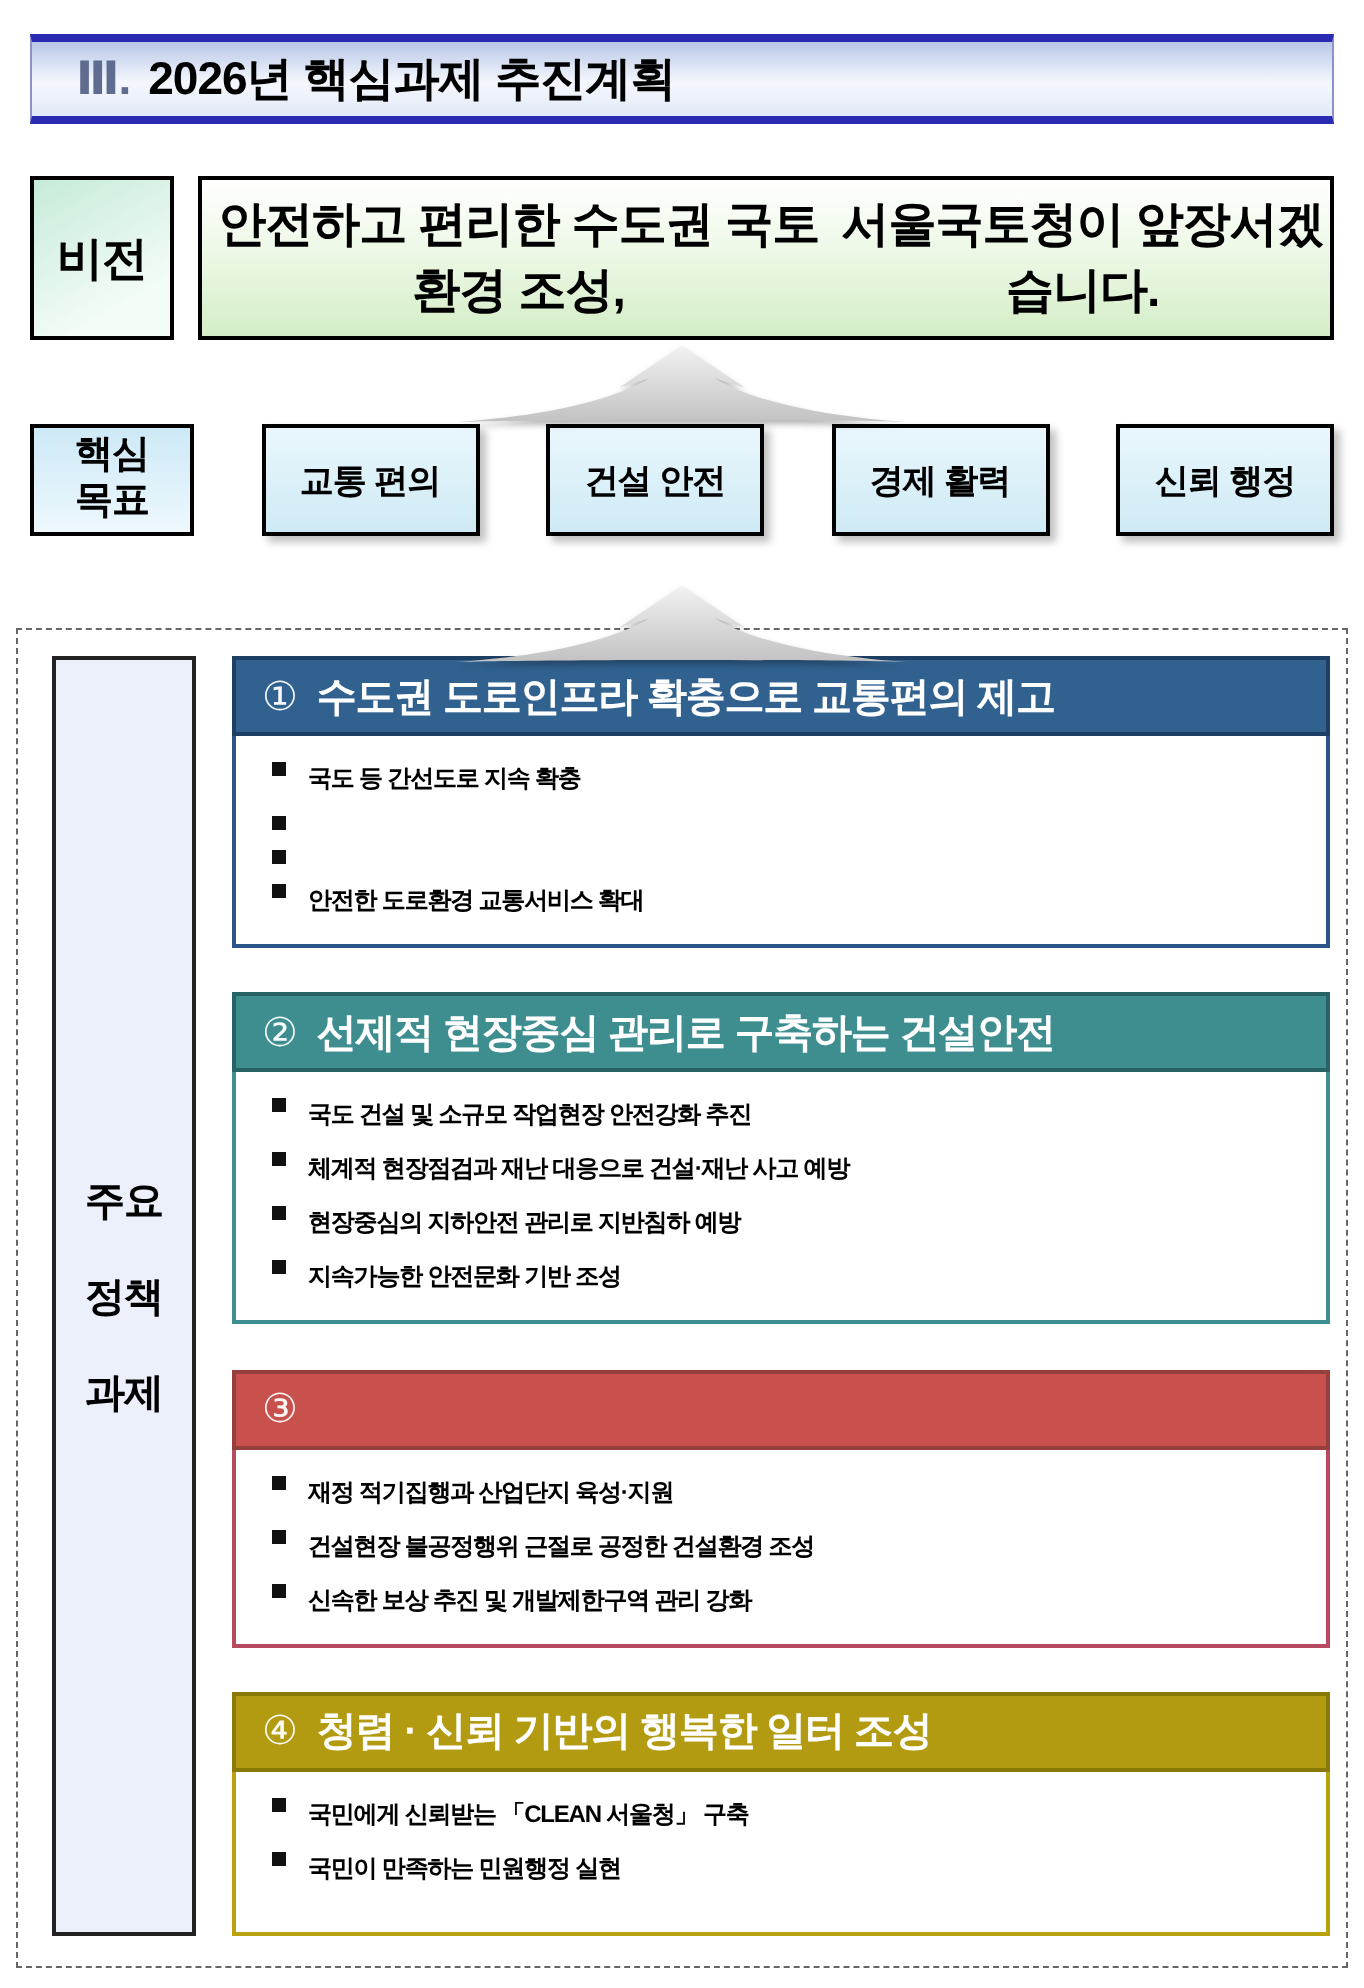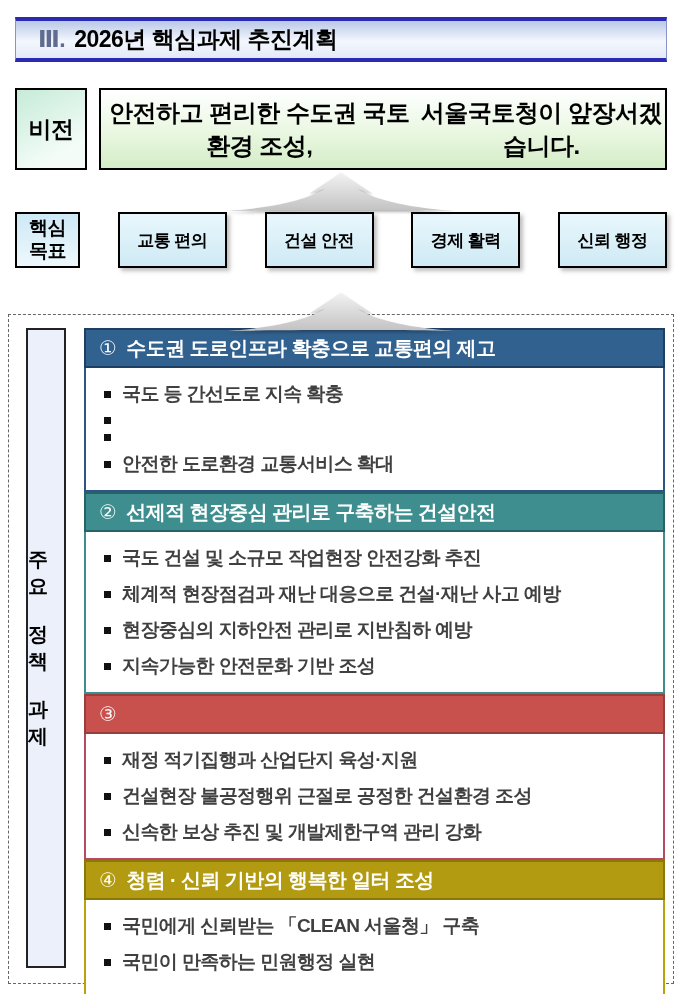--- a/index.html
+++ b/index.html
@@ -33,53 +33,53 @@
   }
 
   
   .up-arrow{ display:block; margin:0 auto; position:relative; z-index:2;
              filter:drop-shadow(0 2px 1.5px rgba(0,0,0,0.30)); }
   .up-arrow.second{ margin-top:22px; margin-bottom:-18px; }
 
   
   .goals-row{ margin:0 15px; height:56px; display:flex; justify-content:space-between; }
   .goals-label{
-    width:65px; border:2px solid #000;
+    width:82px; border:2px solid #000;
     background:linear-gradient(180deg,#cde9f6 0%,#eef8fd 100%);
     display:flex; flex-direction:column; align-items:center; justify-content:center;
     font-size:19px; line-height:1.2;
   }
   .goal-box{
     width:109px; border:2px solid #000;
     background:linear-gradient(180deg,#e9f7fc 0%,#cfeaf5 100%);
     box-shadow:3px 3px 4px rgba(0,0,0,0.25);
     display:flex; align-items:center; justify-content:center; font-size:17px;
   }
 
   
   .policy-container{
     margin:0 8px; height:670px; border:1px dashed #666;
     display:flex; gap:18px; padding:13px 8px 15px 17px; position:relative; z-index:1;
   }
   .policy-sidebar{
-    width:40px; border:2px solid #222; background:#ecf0fa;
-    display:flex; flex-direction:column; justify-content:center;
+    width:72px; border:2px solid #222; background:#ecf0fa;
+    display:flex; flex-direction:column; align-items:center; justify-content:center;
     gap:21px; font-size:20px;
   }
   .sections{ flex:1; display:flex; flex-direction:column; justify-content:space-between; }
 
   .section .hdr{
     height:40px; display:flex; align-items:center; padding-left:13px;
     color:#fff; font-size:20px; letter-spacing:-0.6px;
   }
   .section .hdr .num{ font-weight:normal; font-size:20px; margin-right:10px; opacity:.95; }
   .section .body{ background:#fff; padding:8px 10px; list-style:none; }
   .section .body li{
-    display:flex; align-items:center; padding:5px 0 5px 8px;
-    font-size:19px; color:#404040; letter-spacing:-0.6px;
+    display:flex; padding:5px 0 5px 8px;
+    font-size:12px; color:#000000; letter-spacing:-0.6px;
   }
   .section .body li .sq{
     width:7px; height:7px; background:#111; flex:0 0 auto; margin-right:11px;
   }
 
   .s1 .hdr{ background:#31618F; border:2px solid #1d3f63; }
   .s1 .body{ border:2px solid #2c5488; border-top:none; }
   .s2 .hdr{ background:#3E8E90; border:2px solid #276366; }
   .s2 .body{ border:2px solid #3E8E90; border-top:none; }
   .s3 .hdr{ background:#C8504D; border:2px solid #96403e; }

